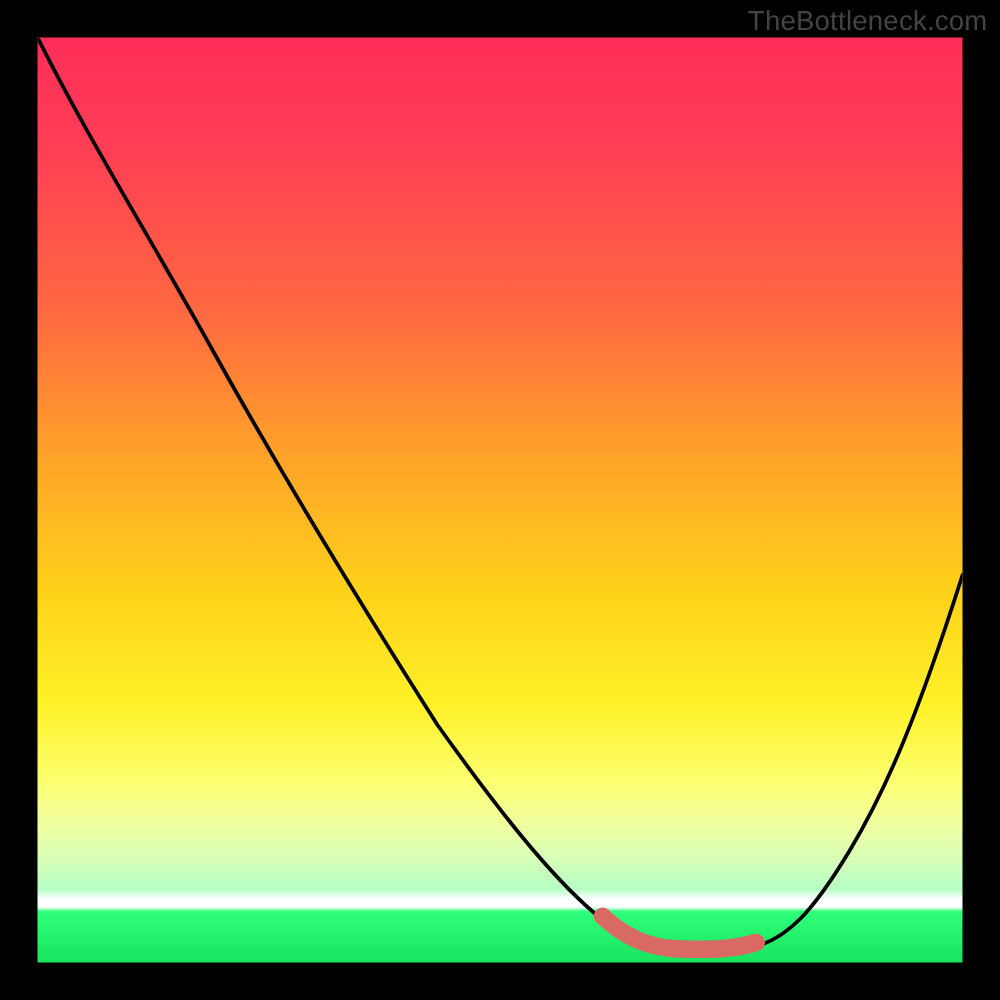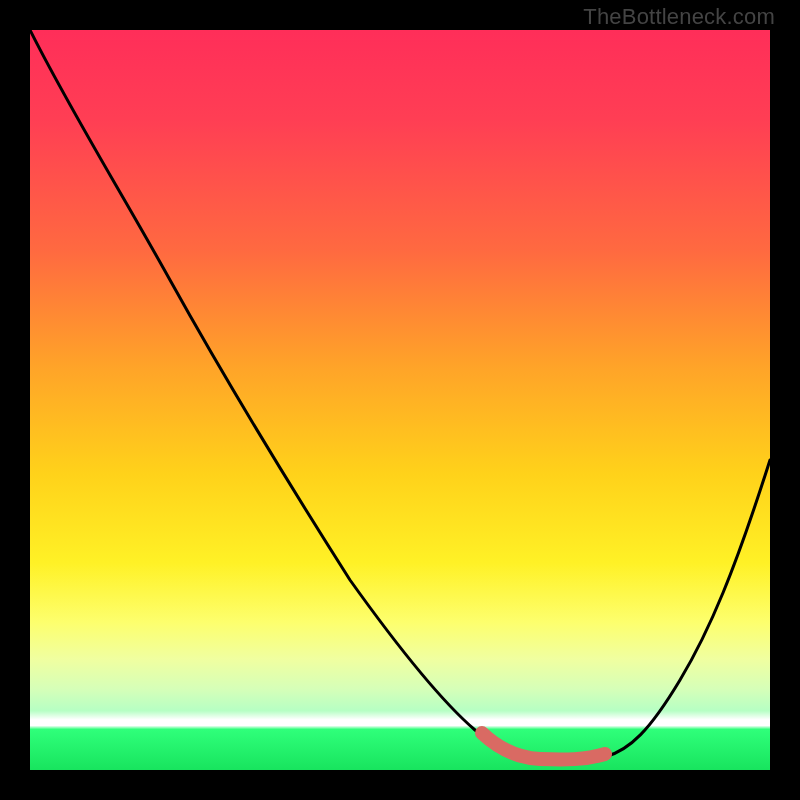--- a/index.html
+++ b/index.html
@@ -13,21 +13,21 @@
   }
   .frame {
     position: relative;
     width: 800px;
     height: 800px;
     background: #000;
   }
   .watermark {
     position: absolute;
     top: 4px;
-    right: 25px;
+    right: 10px;
     color: #444;
     font-size: 22px;
     font-weight: 500;
     letter-spacing: 0.2px;
     margin-left: 40px;
   }
   .plot-area {
     position: absolute;
     left: 30px;
     top: 30px;

